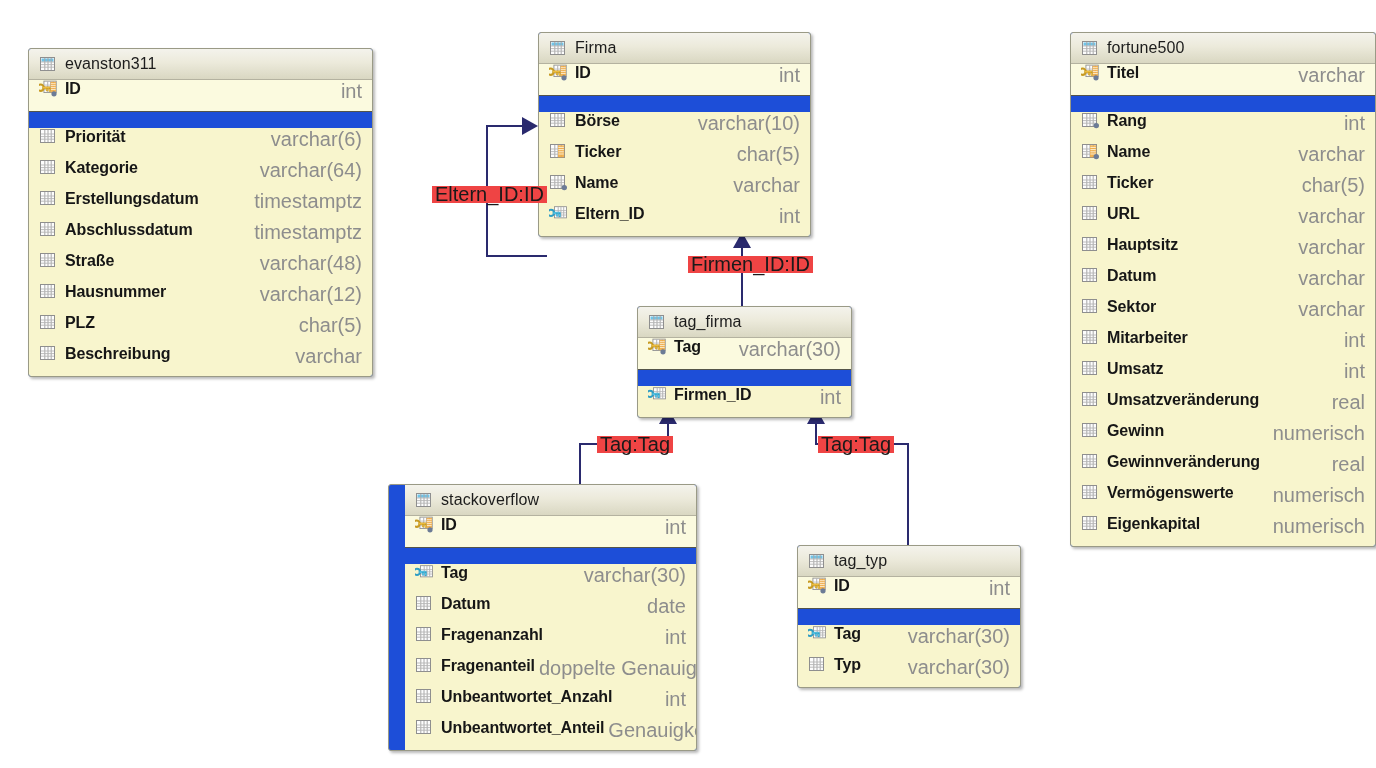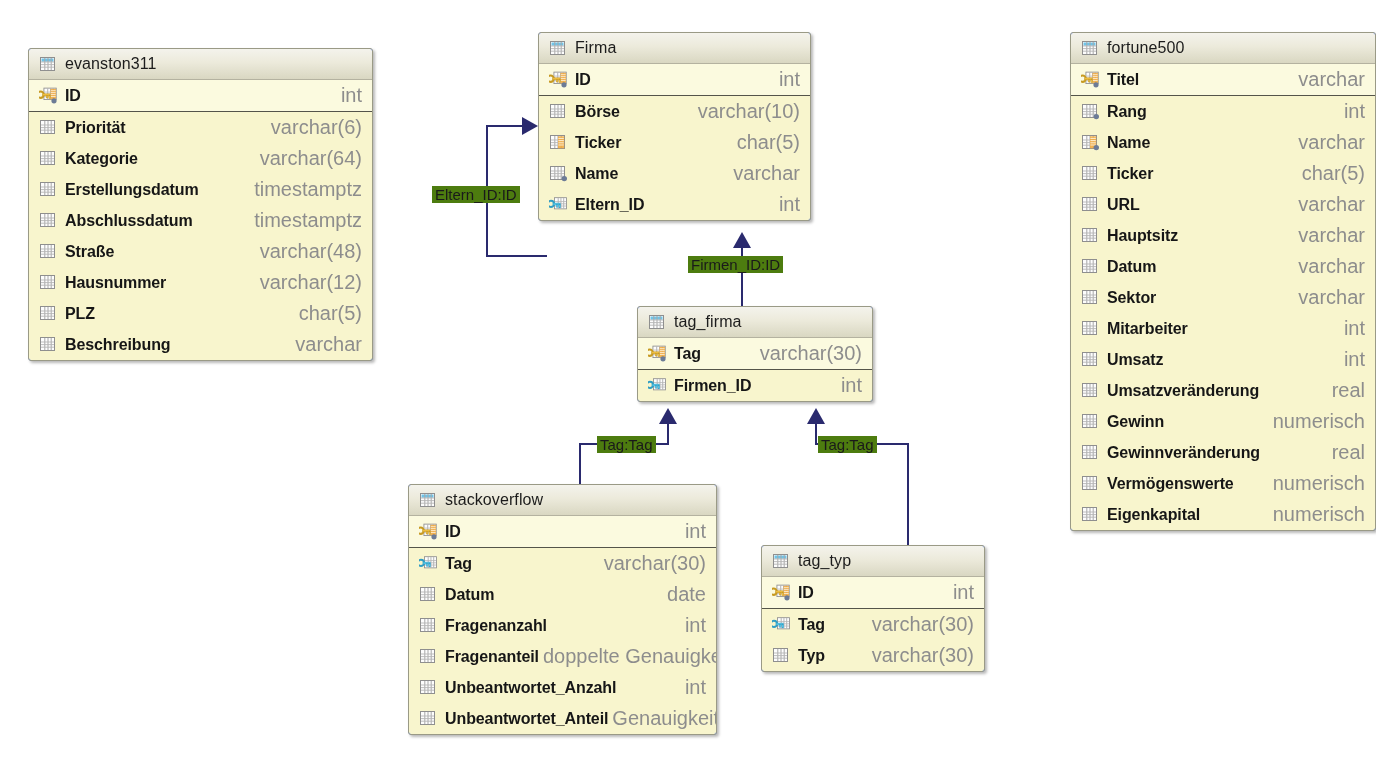--- a/index.html
+++ b/index.html
@@ -30,23 +30,23 @@
     width: 1376px;
     height: 768px;
     overflow: visible;
     z-index: 1;
   }
 
   .wire-label {
     position: absolute;
     z-index: 3;
     font-family: "Liberation Sans", sans-serif;
-    font-size: 15px;
+    font-size: 20px;
     color: #1a1a1a;
-    background: #4d7c0f;
+    background: #ef4444;
     padding: 0 3px;
     white-space: nowrap;
     line-height: 17px;
   }
 
   
   .entity {
     position: absolute;
     z-index: 2;
     box-sizing: border-box;
@@ -73,27 +73,28 @@
     margin-left: 8px;
     white-space: nowrap;
   }
 
   .pk-block {
     background: #fbfadf;
     border-bottom: 1px solid #54544a;
   }
   .cols-block {
     background: #f8f5cd;
+    margin-top: 16px;
   }
 
   .col {
     height: 31px;
     box-sizing: border-box;
     display: flex;
-    align-items: center;
+    align-items: flex-start;
     padding: 0 10px 0 10px;
     position: relative;
   }
   .col .col-name {
     font-size: 16px;
     font-weight: bold;
     color: #161616;
     margin-left: 8px;
     white-space: nowrap;
     letter-spacing: -0.1px;
@@ -710,21 +711,21 @@
                 <line x1="2" y1="6.0" x2="15" y2="6.0" stroke="#b5b5b5" stroke-width="0.9"></line>
                 <line x1="2" y1="8.6" x2="15" y2="8.6" stroke="#b5b5b5" stroke-width="0.9"></line>
                 <line x1="2" y1="11.2" x2="15" y2="11.2" stroke="#b5b5b5" stroke-width="0.9"></line>
               </svg>
             </span>
             <span class="col-name">Eigenkapital</span>
             <span class="col-type">numerisch</span>
           </div>
         </div>
       </div>
-      <div class="entity" style="left: 637px; top: 306px; width: 236px;">
+      <div class="entity" style="left: 637px; top: 306px; width: 215px;">
         <div class="entity-header">
           <span class="ico">
             <svg width="18" height="17" viewBox="0 0 18 17" xmlns="http://www.w3.org/2000/svg">
               <rect x="1.5" y="1.5" width="14" height="13" fill="#fdfdfd" stroke="#8f8f8f" stroke-width="1"></rect>
               <rect x="2.5" y="2.5" width="12" height="3.2" fill="#6fc4e8"></rect>
               <line x1="5.8" y1="2" x2="5.8" y2="14" stroke="#a8a8a8" stroke-width="1"></line>
               <line x1="9.0" y1="2" x2="9.0" y2="14" stroke="#a8a8a8" stroke-width="1"></line>
               <line x1="12.2" y1="2" x2="12.2" y2="14" stroke="#a8a8a8" stroke-width="1"></line>
               <line x1="2" y1="6.0" x2="15" y2="6.0" stroke="#b5b5b5" stroke-width="0.9"></line>
               <line x1="2" y1="8.6" x2="15" y2="8.6" stroke="#b5b5b5" stroke-width="0.9"></line>
@@ -787,21 +788,21 @@
                     <rect x="13.0" y="8.2" width="1.6" height="3.4" fill="#5fd0ee" stroke="#2f9dc4" stroke-width="0.5"></rect>
                   </g>
                 </g>
               </svg>
             </span>
             <span class="col-name">Firmen_ID</span>
             <span class="col-type">int</span>
           </div>
         </div>
       </div>
-      <div class="entity" style="left: 408px; top: 484px; width: 309px;">
+      <div class="entity" style="left: 388px; top: 484px; width: 309px; padding-left: 16px;">
         <div class="entity-header">
           <span class="ico">
             <svg width="18" height="17" viewBox="0 0 18 17" xmlns="http://www.w3.org/2000/svg">
               <rect x="1.5" y="1.5" width="14" height="13" fill="#fdfdfd" stroke="#8f8f8f" stroke-width="1"></rect>
               <rect x="2.5" y="2.5" width="12" height="3.2" fill="#6fc4e8"></rect>
               <line x1="5.8" y1="2" x2="5.8" y2="14" stroke="#a8a8a8" stroke-width="1"></line>
               <line x1="9.0" y1="2" x2="9.0" y2="14" stroke="#a8a8a8" stroke-width="1"></line>
               <line x1="12.2" y1="2" x2="12.2" y2="14" stroke="#a8a8a8" stroke-width="1"></line>
               <line x1="2" y1="6.0" x2="15" y2="6.0" stroke="#b5b5b5" stroke-width="0.9"></line>
               <line x1="2" y1="8.6" x2="15" y2="8.6" stroke="#b5b5b5" stroke-width="0.9"></line>
@@ -939,21 +940,21 @@
                 <line x1="2" y1="6.0" x2="15" y2="6.0" stroke="#b5b5b5" stroke-width="0.9"></line>
                 <line x1="2" y1="8.6" x2="15" y2="8.6" stroke="#b5b5b5" stroke-width="0.9"></line>
                 <line x1="2" y1="11.2" x2="15" y2="11.2" stroke="#b5b5b5" stroke-width="0.9"></line>
               </svg>
             </span>
             <span class="col-name">Unbeantwortet_Anteil</span>
             <span class="col-type">Genauigkeit</span>
           </div>
         </div>
       </div>
-      <div class="entity" style="left: 761px; top: 545px; width: 224px;">
+      <div class="entity" style="left: 797px; top: 545px; width: 224px;">
         <div class="entity-header">
           <span class="ico">
             <svg width="18" height="17" viewBox="0 0 18 17" xmlns="http://www.w3.org/2000/svg">
               <rect x="1.5" y="1.5" width="14" height="13" fill="#fdfdfd" stroke="#8f8f8f" stroke-width="1"></rect>
               <rect x="2.5" y="2.5" width="12" height="3.2" fill="#6fc4e8"></rect>
               <line x1="5.8" y1="2" x2="5.8" y2="14" stroke="#a8a8a8" stroke-width="1"></line>
               <line x1="9.0" y1="2" x2="9.0" y2="14" stroke="#a8a8a8" stroke-width="1"></line>
               <line x1="12.2" y1="2" x2="12.2" y2="14" stroke="#a8a8a8" stroke-width="1"></line>
               <line x1="2" y1="6.0" x2="15" y2="6.0" stroke="#b5b5b5" stroke-width="0.9"></line>
               <line x1="2" y1="8.6" x2="15" y2="8.6" stroke="#b5b5b5" stroke-width="0.9"></line>

